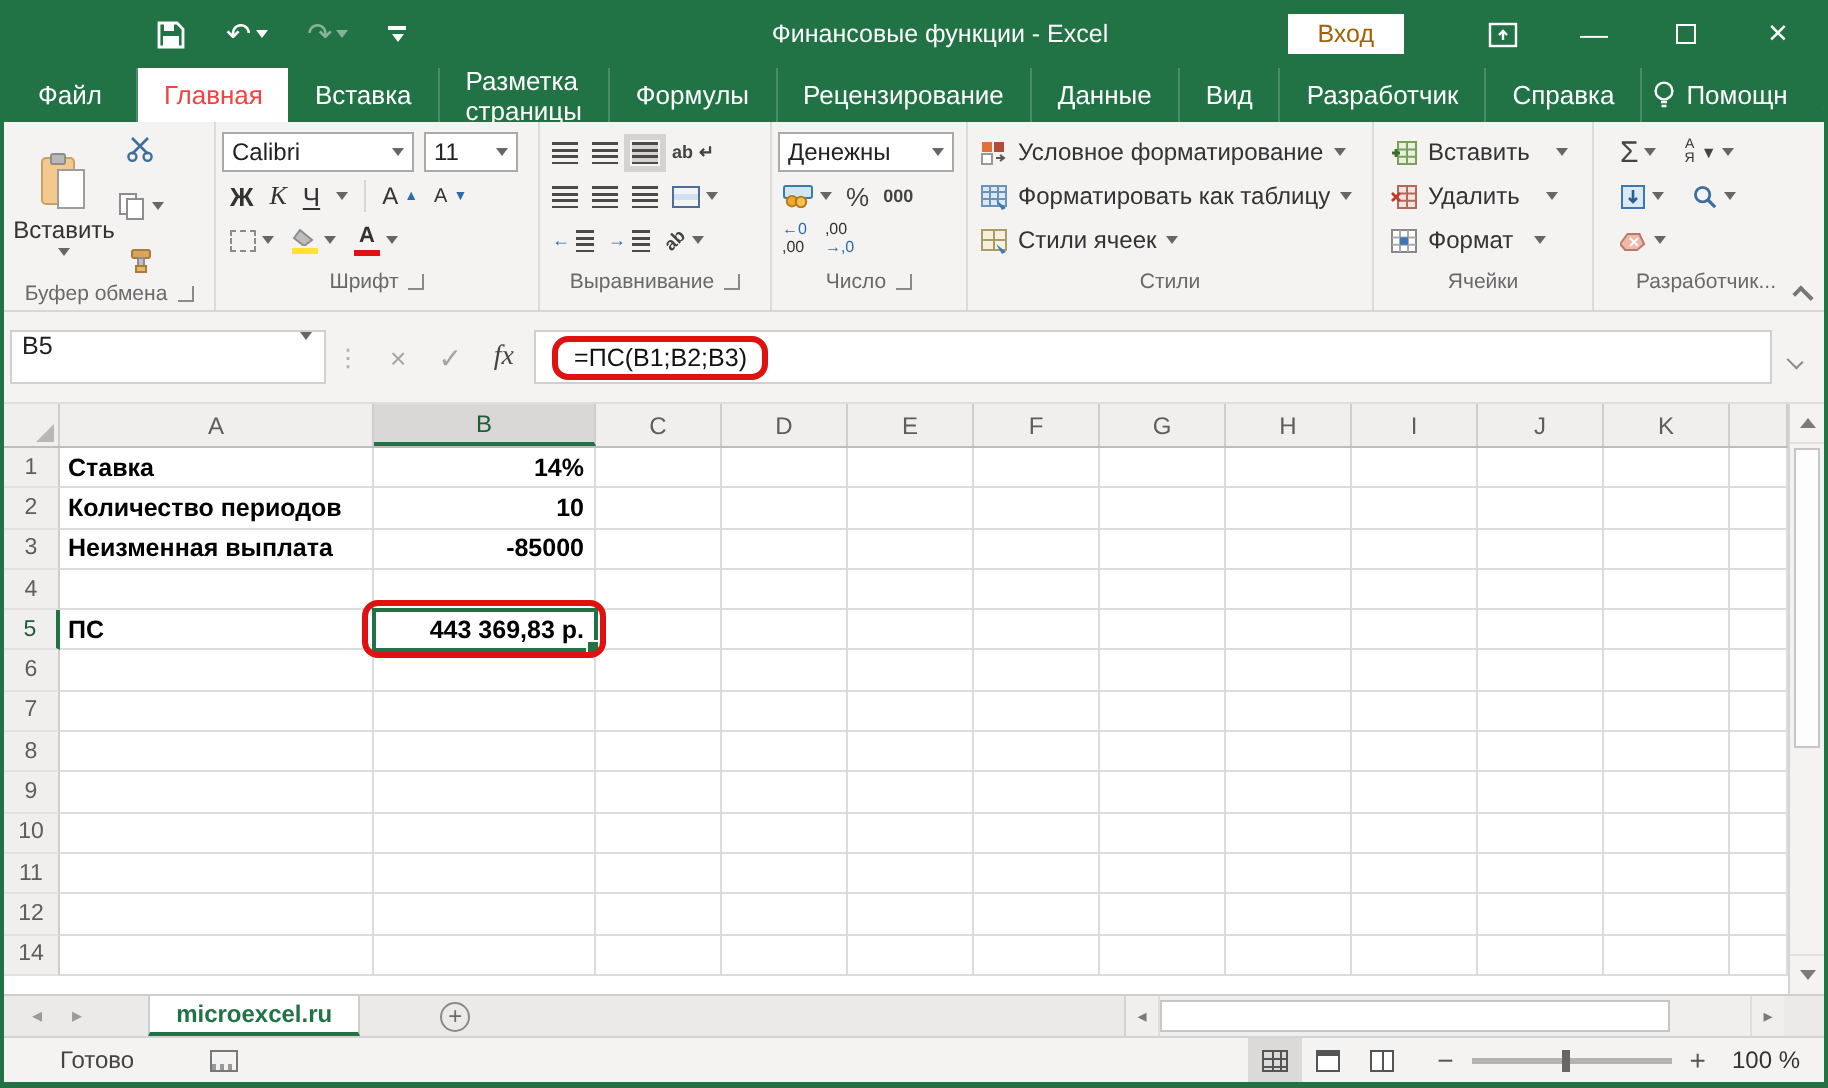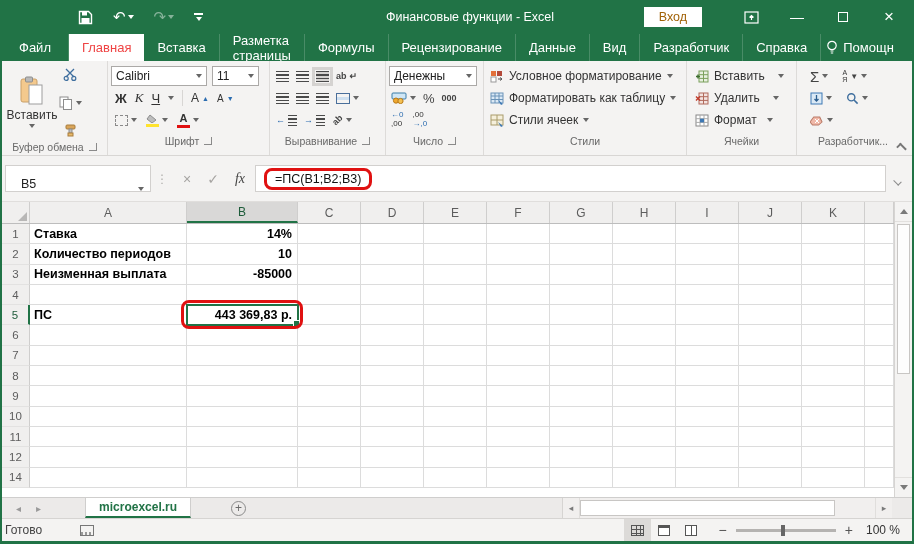--- a/index.html
+++ b/index.html
@@ -51,21 +51,21 @@
   .colorbar{display:flex;flex-direction:column;align-items:center;line-height:1}
   .colorbar .bar{width:13px;height:3px;margin-top:1px}
   .sigma{font-size:15px;color:#444}
   .stack7{font-size:7px;line-height:1;color:#333;text-align:center}
   .mini2{font-size:8px;line-height:1.1;color:#333;text-align:left}
   .mini2 .blu{color:#2b6cb0}
   .ribbon-collapse{position:absolute;right:6px;bottom:4px;width:9px;height:6px;border-left:2px solid #777;border-top:2px solid #777;transform:rotate(45deg)}
 
   
   .fbar{height:46px;background:#f4f3f2;display:flex;align-items:center;padding:0 3px;flex:none;border-bottom:1px solid #e0dedc}
-  .namebox{width:146px;height:27px;background:#fff;border:1px solid #d2d0ce;display:flex;align-items:flex-end;padding:0 6px 0 15px;font-size:12.5px;color:#222}
+  .namebox{width:158px;height:27px;background:#fff;border:1px solid #d2d0ce;display:flex;align-items:flex-start;padding:0 6px 0 5px;font-size:12.5px;color:#222}
   .namebox .chev{margin-left:auto}
   .fdots{color:#b0aeac;font-size:12px;padding:0 5px}
   .fbtns{display:flex;align-items:center;gap:16px;padding:0 10px;font-size:14px;color:#a6a4a2}
   .fx{font-style:italic;font-family:"Liberation Serif",serif;color:#444;font-size:14px}
   .farea{flex:1;height:27px;background:#fff;border:1px solid #d2d0ce;display:flex;align-items:center;padding-left:8px;font-size:12.5px;color:#111}
   .fred{border:3px solid #e01111;border-radius:8px;padding:1px 8px}
   .fexpand{padding:0 8px;color:#8a8a8a}
   .chev-up{width:7px;height:5px;border-left:1.6px solid #8a8a8a;border-top:1.6px solid #8a8a8a;transform:rotate(225deg);display:inline-block}
 
   
@@ -91,33 +91,33 @@
   .vscroll{position:absolute;right:0;top:0;width:18px;height:295px;background:#f4f3f2;border-left:1px solid #d6d4d2;display:flex;flex-direction:column}
   .varrow{height:20px;display:flex;align-items:center;justify-content:center;border-bottom:1px solid #e2e0de}
   .varrow.bot{margin-top:auto;border-top:1px solid #e2e0de;border-bottom:none}
   .tri-up{border-left:4px solid transparent;border-right:4px solid transparent;border-bottom:5px solid #7a7a7a}
   .tri-dn{border-left:4px solid transparent;border-right:4px solid transparent;border-top:5px solid #7a7a7a}
   .vthumb{margin:2px 2px;height:150px;background:#fdfdfd;border:1px solid #c8c6c4}
 
   
   .sheetbar{height:21px;background:#eceae9;border-top:1px solid #cfcecd;display:flex;align-items:stretch;flex:none;font-size:12px}
   .sheetnav{display:flex;align-items:center;gap:15px;padding:0 12px 0 14px;color:#9a9a9a;font-size:10px}
-  .sheettab{margin-left:32px;background:#fff;color:#217346;font-weight:bold;padding:0 13px;display:flex;align-items:center;
+  .sheettab{margin-left:21px;background:#fff;color:#217346;font-weight:bold;padding:0 13px;display:flex;align-items:center;
             border-left:1px solid #cfcecd;border-right:1px solid #cfcecd;border-bottom:2px solid #217346}
   .newsheet{width:15px;height:15px;border:1px solid #8a8a8a;border-radius:50%;color:#6a6a6a;display:flex;align-items:center;justify-content:center;
             font-size:12px;align-self:center;margin-left:40px;line-height:1}
   .hscroll{margin-left:auto;margin-right:20px;width:330px;display:flex;align-items:stretch;background:#f1efee;border-left:1px solid #d6d4d2}
   .harrow{width:17px;display:flex;align-items:center;justify-content:center;color:#7a7a7a;font-size:9px;border-right:1px solid #e0dedc}
   .harrow.r{border-left:1px solid #e0dedc;border-right:none}
   .hthumb{width:255px;background:#fff;border:1px solid #c8c6c4;margin:2px 0}
   .htrack{flex:1}
 
   
   .statusbar{height:23px;background:#f4f3f2;border-top:1px solid #d6d4d2;display:flex;align-items:center;font-size:12px;color:#444;flex:none}
-  .status-left{display:flex;align-items:center;gap:38px;padding-left:3px}
+  .status-left{display:flex;align-items:center;gap:38px;padding-left:28px}
   .macro-ic{width:14px;height:11px;border:1px solid #777;background:repeating-linear-gradient(to right,#999 0 2px,transparent 2px 4px) 0 100%/100% 3px no-repeat}
   .status-right{margin-left:auto;display:flex;align-items:center;padding-right:12px}
   .viewbtn{width:27px;height:23px;display:flex;align-items:center;justify-content:center}
   .viewbtn.active{background:#dcdad8}
   .v-normal{width:13px;height:11px;border:1px solid #555;background:
      linear-gradient(#555 0 0) 0 3px/100% 1px no-repeat,
      linear-gradient(#555 0 0) 0 7px/100% 1px no-repeat,
      linear-gradient(#555 0 0) 4px 0/1px 100% no-repeat,
      linear-gradient(#555 0 0) 8px 0/1px 100% no-repeat}
   .v-layout{width:12px;height:11px;border:1px solid #555;border-top:3px solid #555;background:#fff}

